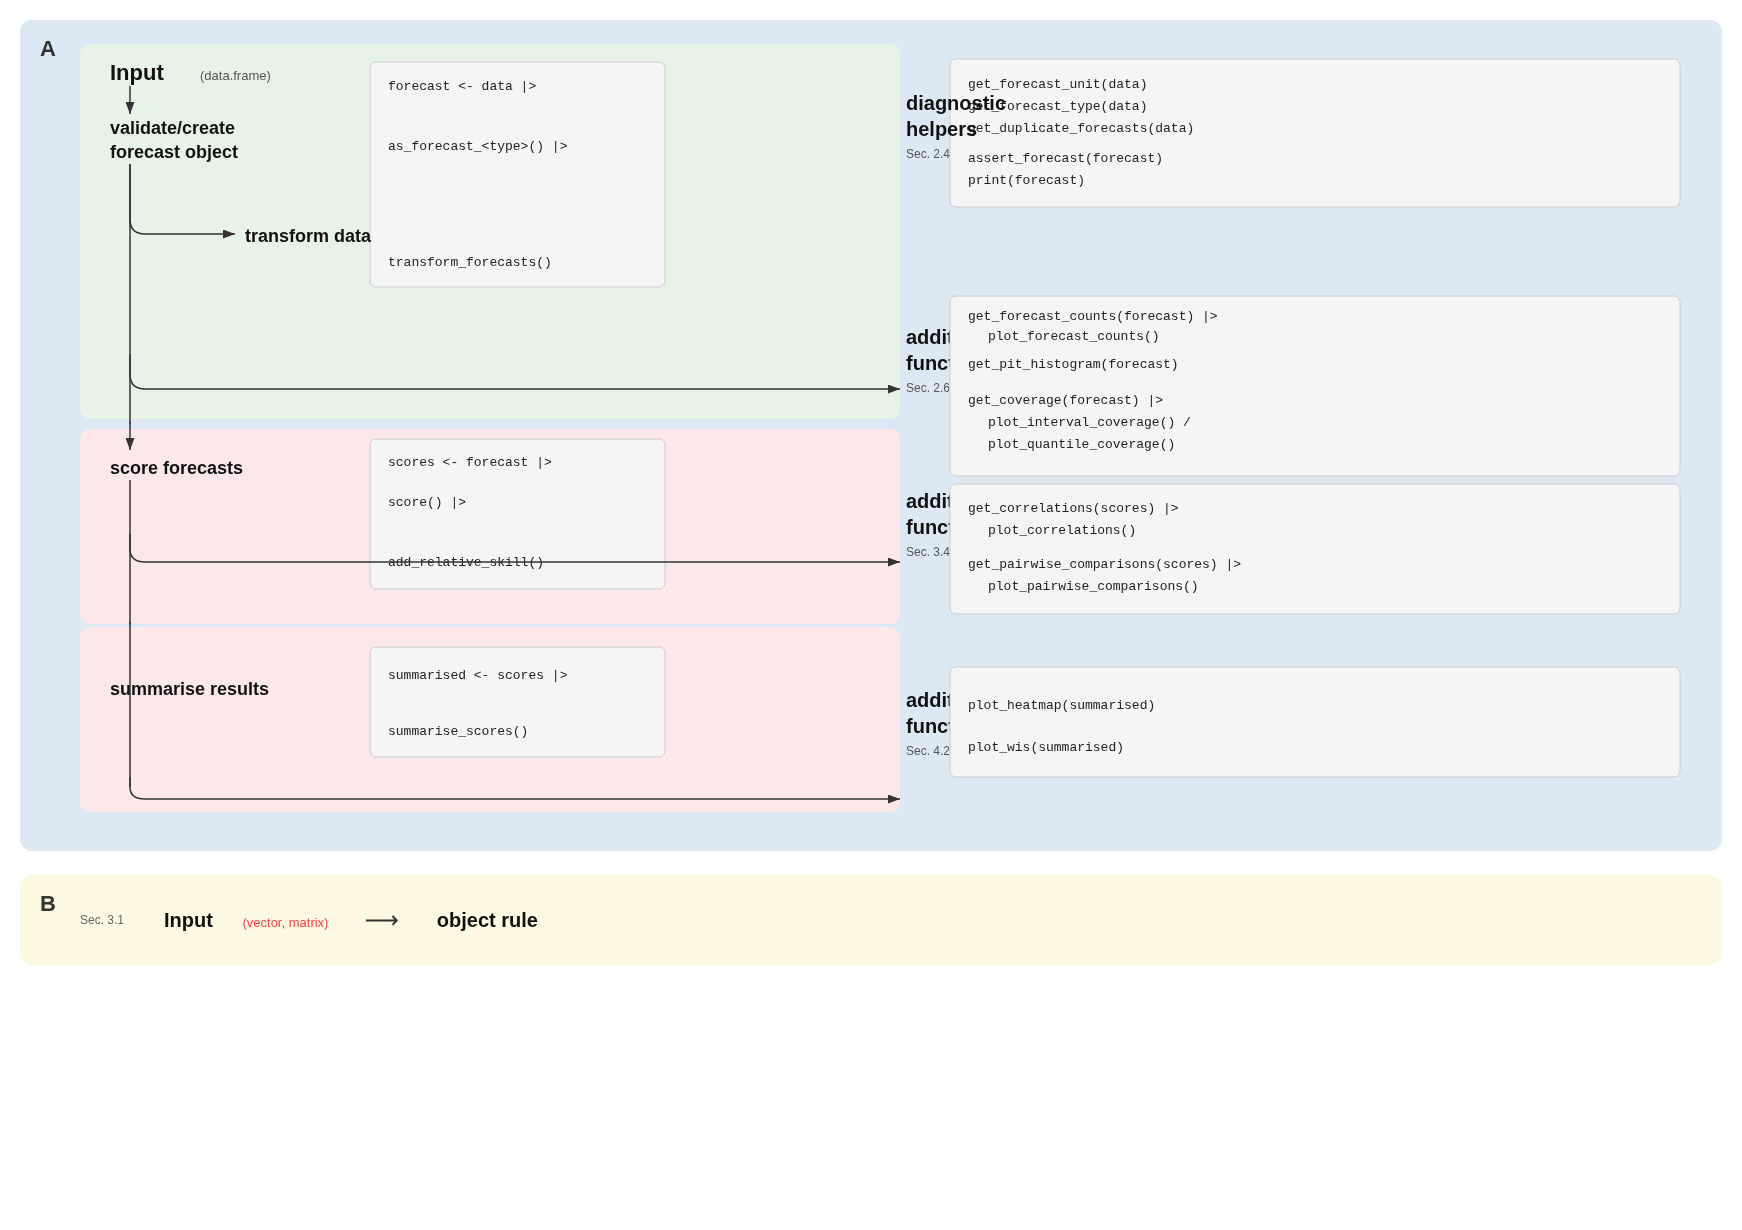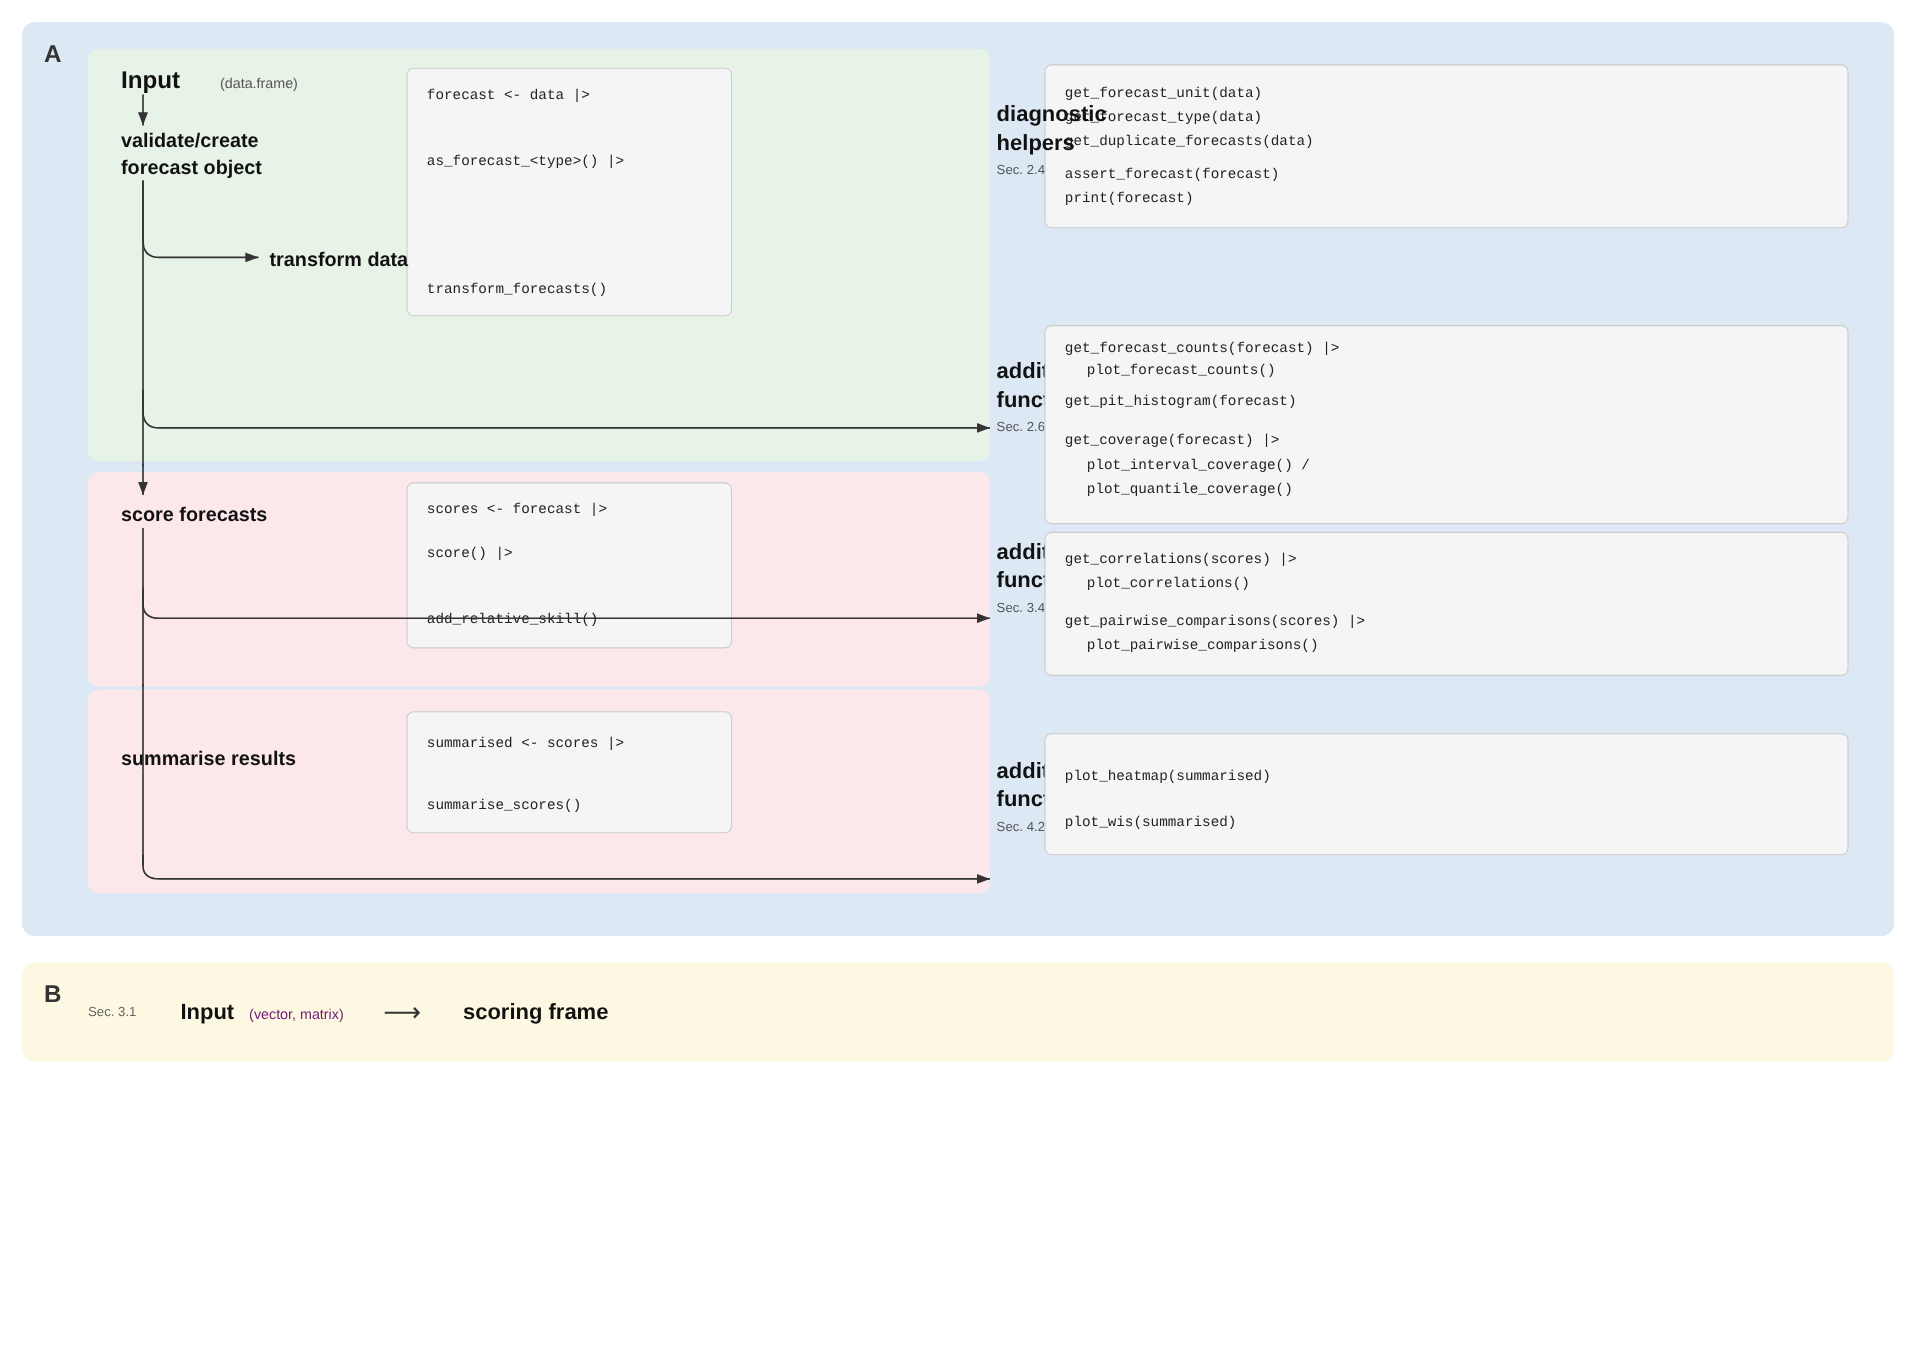--- a/index.html
+++ b/index.html
@@ -218,18 +218,18 @@
     </svg>
   </div>
 </div>
 
 <div class="panel-b">
   <span class="panel-b-label">B</span>
   <div class="panel-b-inner">
     <span class="panel-b-sec">Sec. 3.1</span>
     <span class="panel-b-input">
       <span>Input</span>
-      <span style="font-size:13px; font-weight:normal; color:#701a75; margin-left:8px;">(vector, matrix)</span>
+      <span style="font-size:13px; font-weight:normal; color:#ef4444; margin-left:24px;">(vector, matrix)</span>
     </span>
     <span style="font-size:24px; color:#333; margin: 0 16px; letter-spacing:2px;">⟶</span>
-    <span class="panel-b-result">scoring frame</span>
+    <span class="panel-b-result">object rule</span>
   </div>
 </div>
 
 </body></html>

